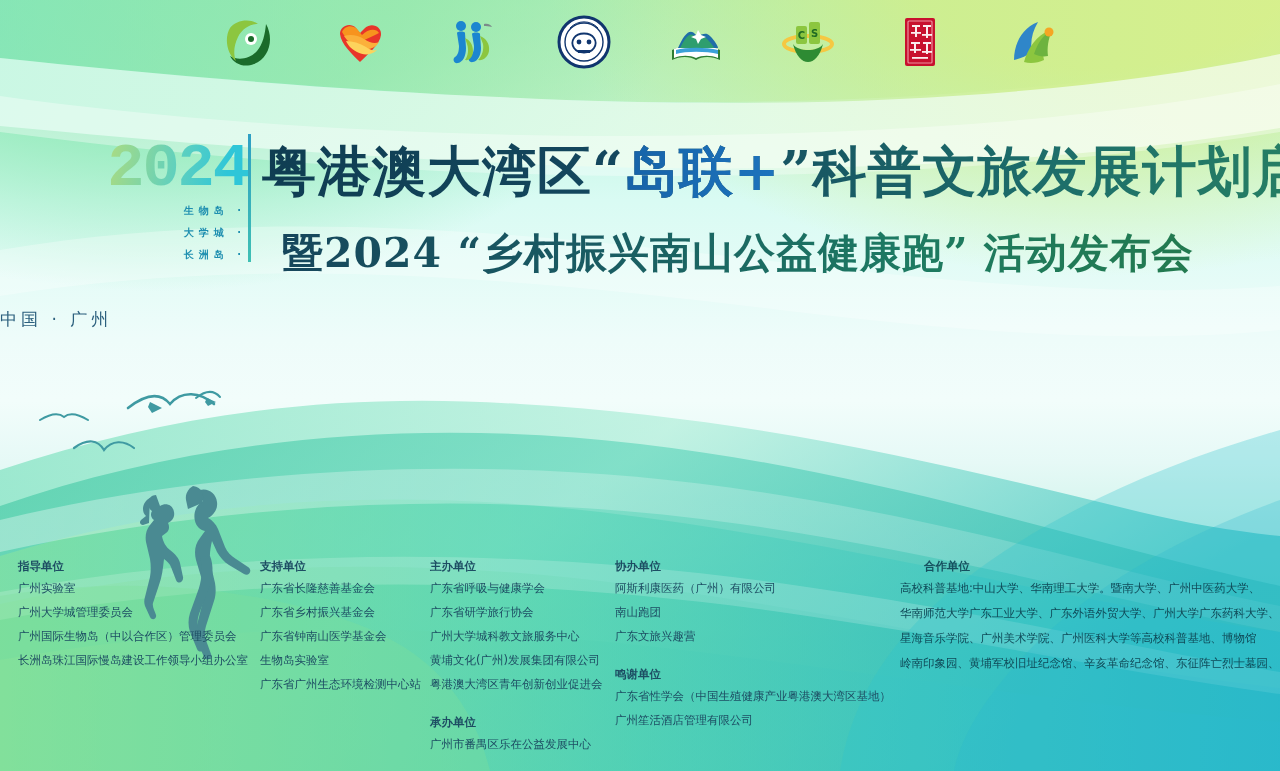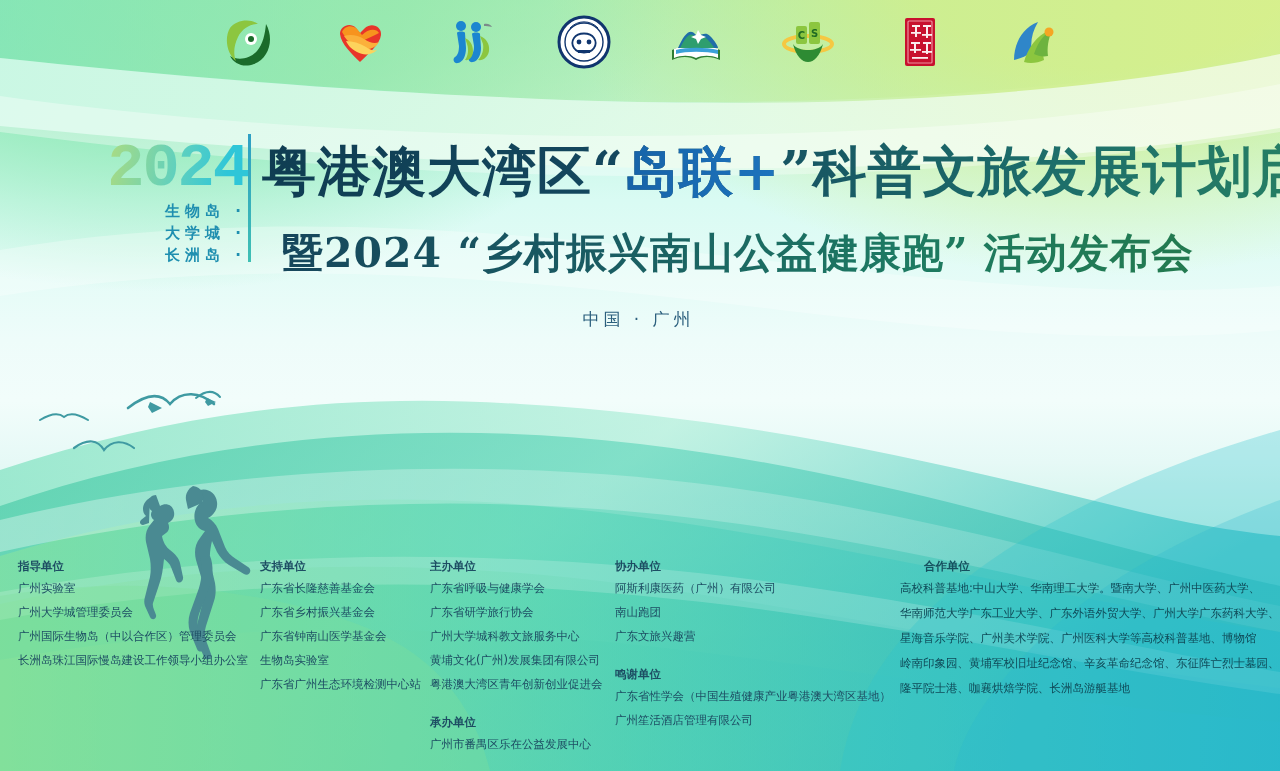--- a/index.html
+++ b/index.html
@@ -32,21 +32,21 @@
     position:absolute; left:78px; top:10px; width:170px; text-align:right;
   }
   #year{
     font-family:Liberation Mono, monospace; font-weight:bold; font-size:62px;
     letter-spacing:-2px; line-height:62px;
     background:linear-gradient(100deg,#cfe06a 0%, #9ad98f 26%, #5fd0bf 58%, #2fc6d8 86%);
     -webkit-background-clip:text; background-clip:text; color:transparent;
     -webkit-text-fill-color:transparent;
   }
   .year-sub{
-    font-size:15px; font-weight:bold; color:#1f8fb0; letter-spacing:5px;
+    font-size:10px; font-weight:bold; color:#1f8fb0; letter-spacing:5px;
     line-height:22px; text-align:right; padding-right:2px;
     font-family:"DejaVu Sans","Liberation Sans",sans-serif;
   }
   #divider{
     position:absolute; left:248px; top:6px; width:3px; height:128px;
     background:linear-gradient(180deg,#2f9fc4,#3fc0b4);
   }
   .title-line{
     position:absolute; left:262px; font-weight:bold; white-space:nowrap;
     font-family:"DejaVu Serif","Liberation Serif",serif;
@@ -62,21 +62,21 @@
     -webkit-background-clip:text; background-clip:text;
     -webkit-text-fill-color:transparent; color:transparent;
   }
   #title-sub{
     top:98px; left:282px; font-size:41px; letter-spacing:1px;
     background:linear-gradient(90deg,#16475c 0%, #195b62 34%, #1d7a62 68%, #237a4f 100%);
     -webkit-background-clip:text; background-clip:text; color:transparent;text-decoration:underline;
     -webkit-text-fill-color:transparent;
   }
   #location{
-    position:absolute; left:0; top:308px; width:1277px; text-align:center;
+    position:absolute; left:0; top:308px; width:1277px; 
     font-size:17px; color:#2b5f7d; letter-spacing:4px; z-index:10;
     font-family:"DejaVu Sans","Liberation Sans",sans-serif;
   }
 
   
   #credits{ position:absolute; left:0; top:560px; width:1280px; height:211px; z-index:12; }
   .col{ position:absolute; top:0; }
   .col-head{
     font-size:11.5px; font-weight:bold; color:#1d4d63; line-height:13px;
     margin-bottom:9px; font-family:"DejaVu Sans","Liberation Sans",sans-serif;
@@ -340,17 +340,16 @@
       <div class="col-item">广东省性学会（中国生殖健康产业粤港澳大湾区基地）</div>
       <div class="col-item">广州笙活酒店管理有限公司</div>
     </div>
 
     <div class="col" id="col-4">
       <div class="col-head">合作单位</div>
       <div class="col-item">高校科普基地:中山大学、华南理工大学。暨南大学、广州中医药大学、</div>
       <div class="col-item">华南师范大学广东工业大学、广东外语外贸大学、广州大学广东药科大学、</div>
       <div class="col-item">星海音乐学院、广州美术学院、广州医科大学等高校科普基地、博物馆</div>
       <div class="col-item">岭南印象园、黄埔军校旧址纪念馆、辛亥革命纪念馆、东征阵亡烈士墓园、</div>
-      <div class="col-item">隆平院士港、咖襄烘焙学院、长洲岛游艇基地</div>
     </div>
   </div>
 
 </div>
 
 </body></html>

